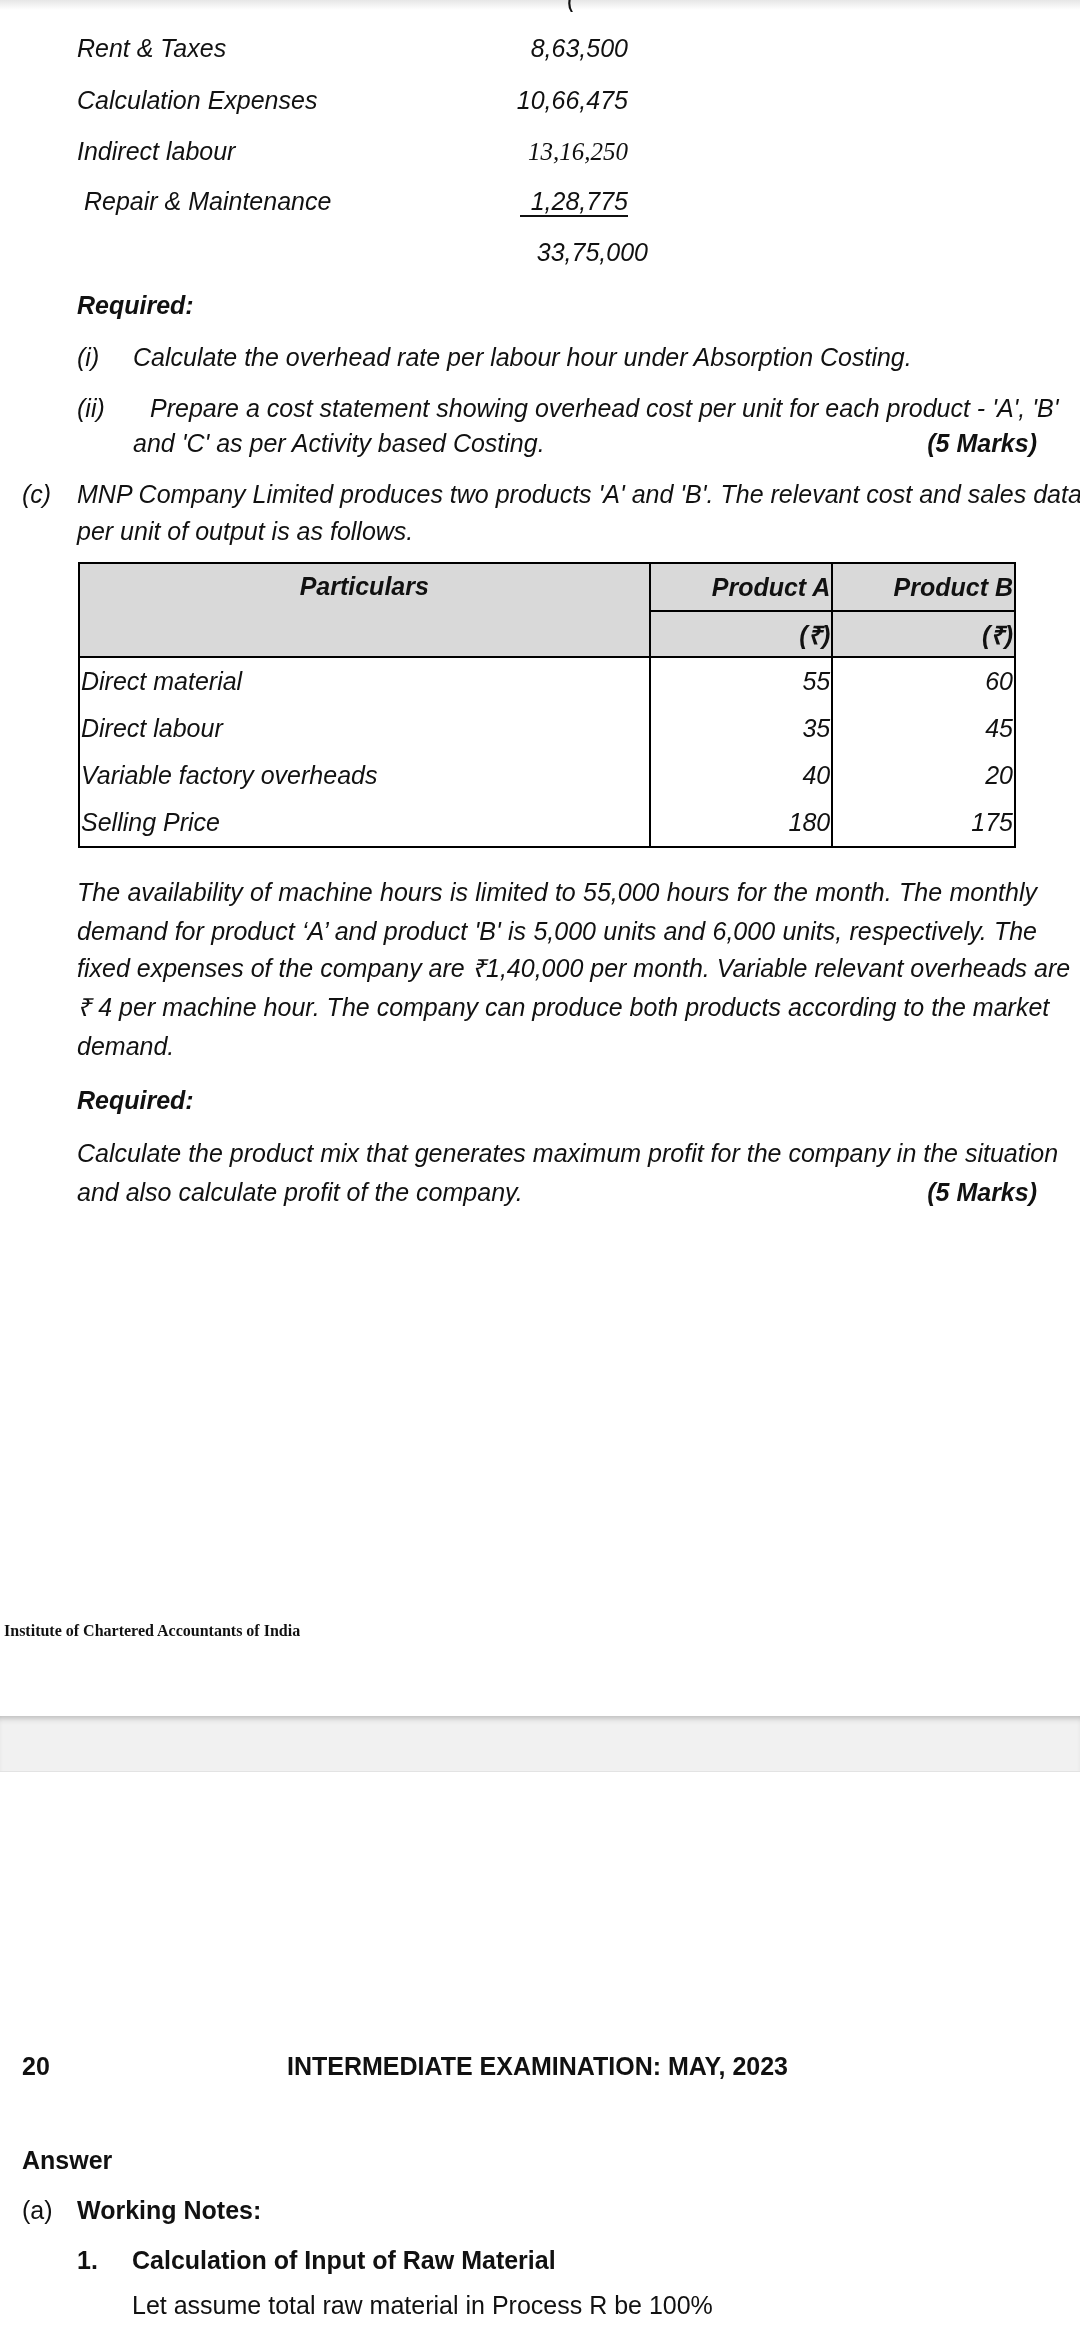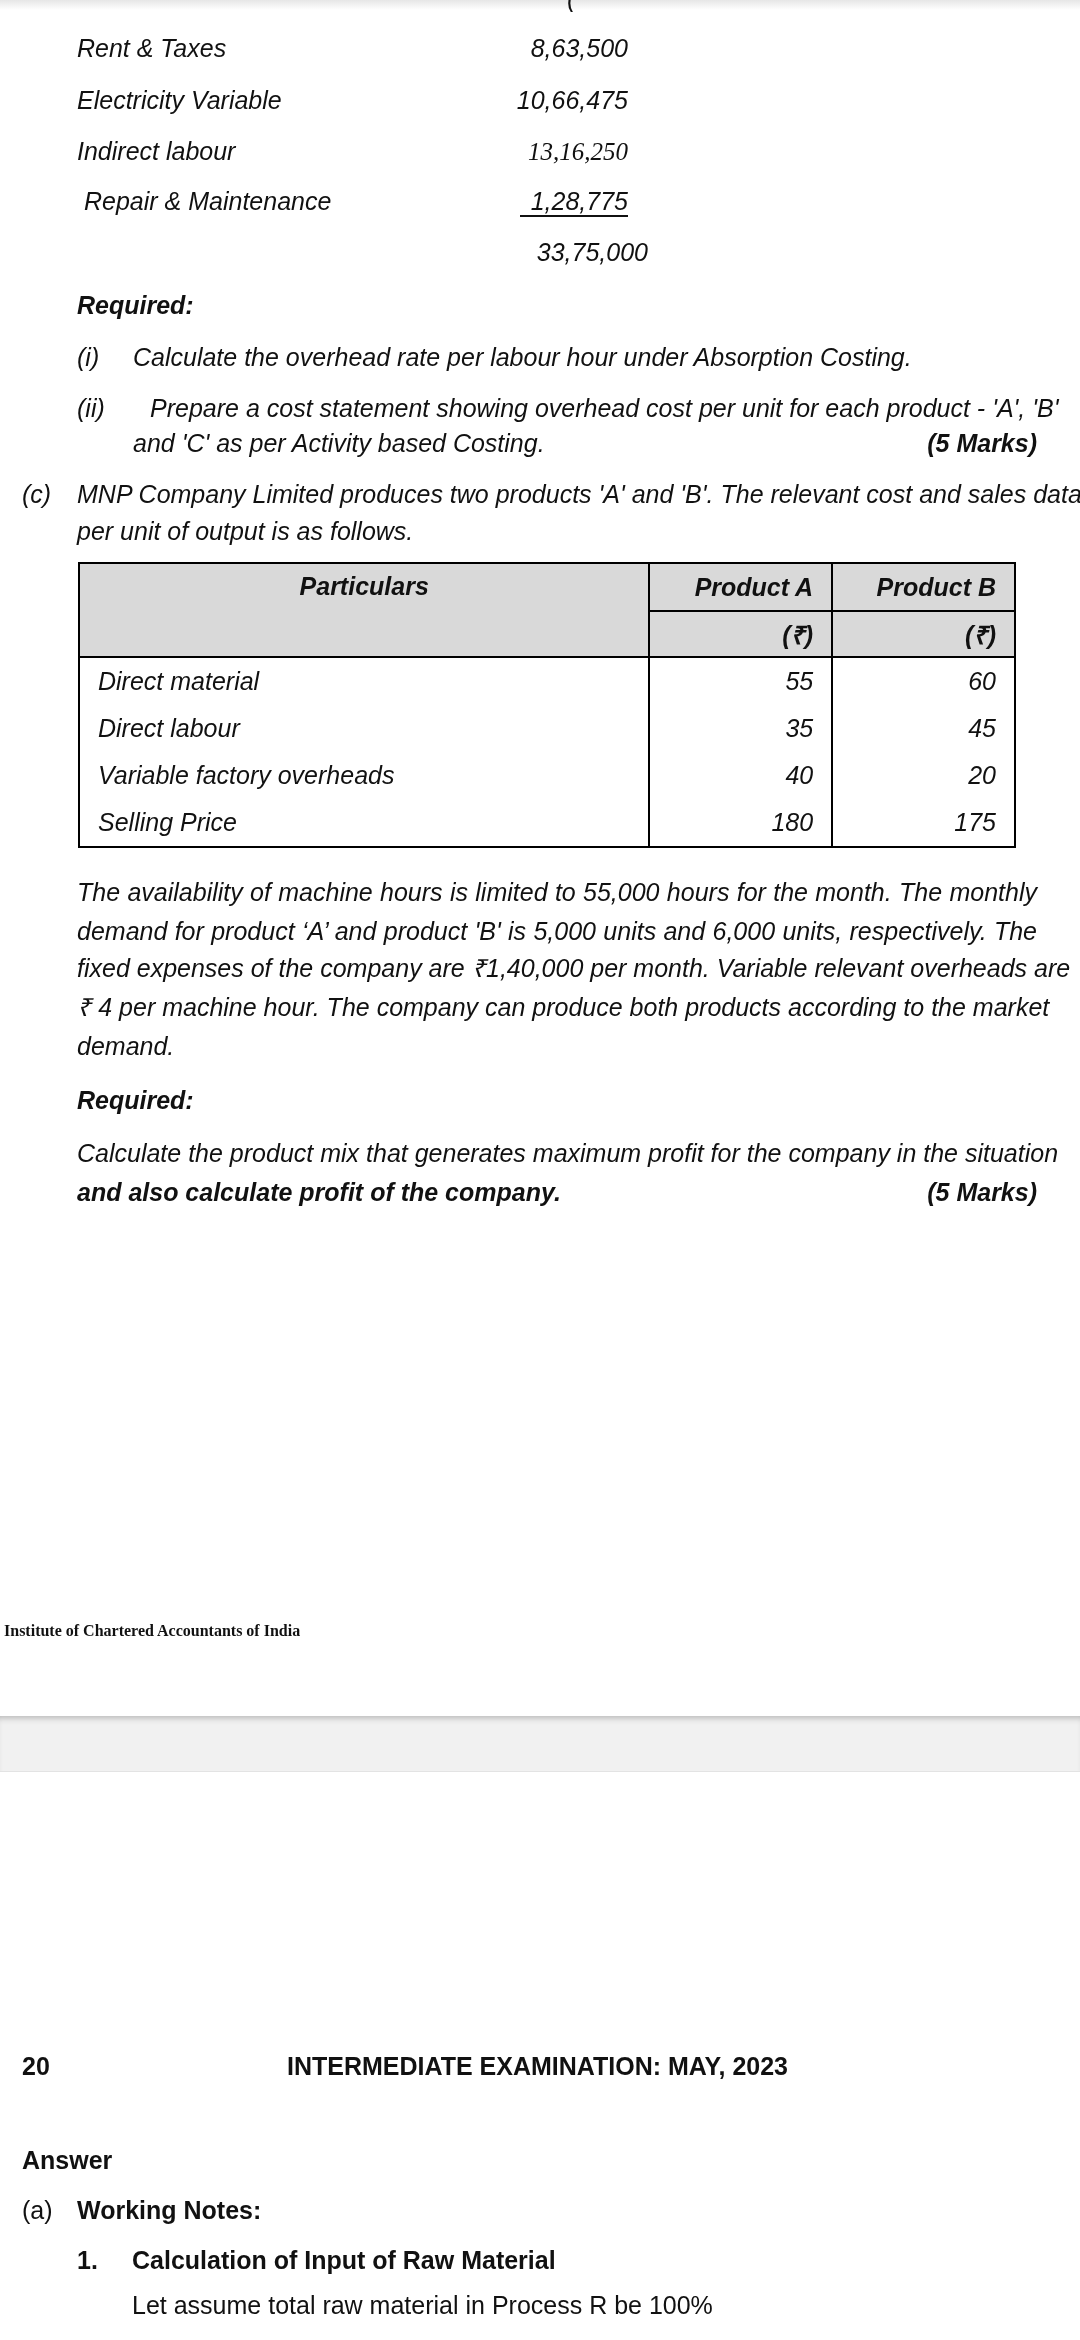--- a/index.html
+++ b/index.html
@@ -11,21 +11,21 @@
   .f { font-size:25px; }
   .top-shadow { position:absolute; left:0; top:0; width:1080px; height:10px;
                 background:linear-gradient(#e6e6e6, rgba(255,255,255,0)); }
   .num { text-align:right; width:160px; }
   .uline { position:absolute; height:2px; background:#111; }
   .just { position:absolute; left:77px; width:960px; font-size:25px; font-style:italic;
           text-align:justify; text-align-last:justify; white-space:nowrap; line-height:1; }
   .just.last { text-align-last:left; }
   table.ct { position:absolute; left:78px; top:562px; width:938px; border-collapse:collapse;
              font-size:25px; font-style:italic; }
-  table.ct td, table.ct th { border:2px solid #000; padding:0 18px; }
+  table.ct td, table.ct th { border:2px solid #000; padding:0 1px; }
   table.ct thead th { background:#d9d9d9; font-weight:bold; }
   table.ct th.part { text-align:center; vertical-align:top; padding-top:8px; }
   table.ct th.prod { text-align:right; height:46px; }
   table.ct th.cur { text-align:right; height:44px; }
   table.ct tbody td { border-top:none; border-bottom:none; height:47px; }
   table.ct tbody tr:first-child td { border-top:2px solid #000; }
   table.ct tbody tr:last-child td { border-bottom:2px solid #000; }
   table.ct td.val { text-align:right; }
   .gap { position:absolute; left:0; top:1716px; width:1080px; height:55px; background:#f1f1f1;
          box-shadow: inset 0 6px 6px -4px #b5b5b5; border-bottom:1px solid #e3e3e3; }
@@ -36,21 +36,21 @@
 
 <div class="top-shadow"></div>
 
 <div>
   <span class="abs f it" style="left:567px; top:-14px;">(</span>
 
   <div>
     <span class="abs f it" style="left:77px; top:36px;">Rent &amp; Taxes</span>
     <span class="abs f it num" style="left:468px; top:36px;">8,63,500</span>
 
-    <span class="abs f it" style="left:77px; top:88px;">Electricity Variable</span>
+    <span class="abs f it" style="left:77px; top:88px;">Calculation Expenses</span>
     <span class="abs f it num" style="left:468px; top:88px;">10,66,475</span>
 
     <span class="abs f it" style="left:77px; top:139px;">Indirect labour</span>
     <span class="abs f it num" style="left:468px; top:139px;font-family:Liberation Serif, serif;">13,16,250</span>
 
     <span class="abs f it" style="left:77px; top:189px;margin-left:7px;">Repair &amp; Maintenance</span>
     <span class="abs f it num" style="left:468px; top:189px;">1,28,775</span>
 
     <div class="uline" style="left:520px; top:215px; width:108px;"></div>
 
@@ -116,21 +116,21 @@
     <div class="just" style="top:880px;">The availability of machine hours is limited to 55,000 hours for the month. The monthly</div>
     <div class="just" style="top:919px;">demand for product ‘A’ and product 'B' is 5,000 units and 6,000 units, respectively. The</div>
     <div class="just" style="top:956px;">fixed expenses of the company are ₹1,40,000 per month. Variable relevant overheads are</div>
     <div class="just" style="top:995px;">₹ 4 per machine hour. The company can produce both products according to the market</div>
     <div class="just last" style="top:1034px;">demand.</div>
   </div>
 
   <span class="abs f it b" style="left:77px; top:1088px;">Required:</span>
 
   <div class="just" style="top:1141px;">Calculate the product mix that generates maximum profit for the company in the situation</div>
-  <span class="abs f it" style="left:77px; top:1180px;font-weight:bold;">and also calculate profit of the company.</span>
+  <span class="abs f it" style="left:77px; top:1180px;">and also calculate profit of the company.</span>
   <span class="abs f it b" style="left:920px; top:1180px; width:117px; text-align:right;">(5 Marks)</span>
 
   <span class="abs serif b" style="left:4px; top:1623px; font-size:16px;">Institute of Chartered Accountants of India</span>
 </div>
 
 <div class="gap"></div>
 
 <div>
   <span class="abs f b" style="left:22px; top:2054px;">20</span>
   <span class="abs f b" style="left:287px; top:2054px;">INTERMEDIATE EXAMINATION: MAY, 2023</span>

